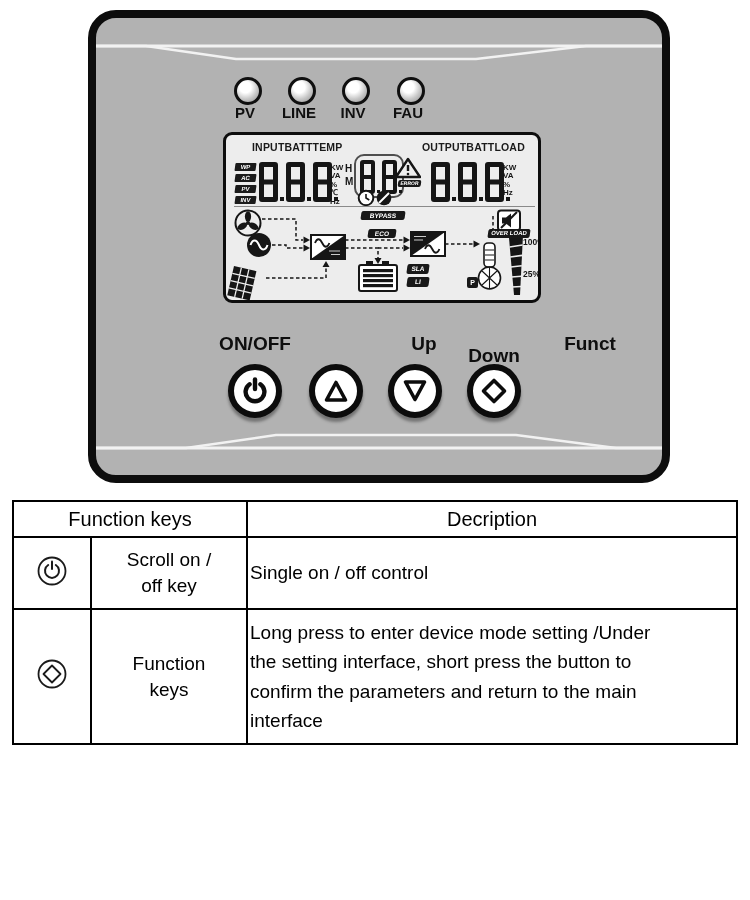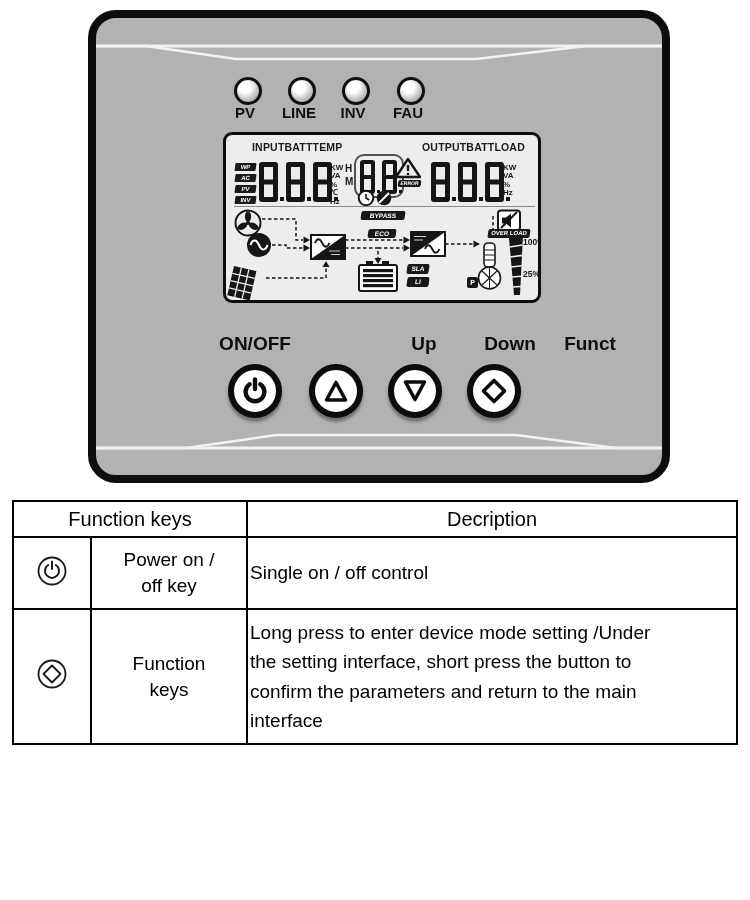--- a/index.html
+++ b/index.html
@@ -259,21 +259,21 @@
         <div class="lcd-badge" style="left:181px; top:129px; width:22px; height:10px; font-size:6.5px; line-height:10px;">SLA</div>
         <div class="lcd-badge" style="left:181px; top:142px; width:22px; height:10px; font-size:6.5px; line-height:10px;">LI</div>
         <div class="lcd-text" style="left:126px; top:165px; width:52px; font-size:10px; letter-spacing:0.5px;">CHARGING</div>
         <div class="lcd-text" style="left:297px; top:102px; width:22px; font-size:8.5px; text-align:left;">100%</div>
         <div class="lcd-text" style="left:297px; top:134px; width:22px; font-size:8.5px; text-align:left;">25%</div>
         <div class="p-badge">P</div>
       </div>
 
       <div class="btn-label" style="left:109px;">ON/OFF</div>
       <div class="btn-label" style="left:278px;">Up</div>
-      <div class="btn-label" style="left:364px;">Down</div>
+      <div class="btn-label" style="left:348px;margin-top:12px;">Down</div>
       <div class="btn-label" style="left:444px;">Funct</div>
 
       <button class="panel-btn" style="left:132px;">
         <svg width="30" height="30" viewBox="0 0 30 30">
           <path d="M9.6,8.2 a9.4,9.4 0 1 0 10.8,0" fill="none" stroke="#0c0c0c" stroke-width="4.4" stroke-linecap="round"></path>
           <path d="M15,3.5 V13" stroke="#0c0c0c" stroke-width="4.4" stroke-linecap="round"></path>
         </svg>
       </button>
       <button class="panel-btn" style="left:213px;">
         <svg width="30" height="30" viewBox="0 0 30 30">
@@ -307,21 +307,21 @@
     </thead>
     <tbody>
       <tr class="row-1">
         <td class="cell-icon">
           <svg width="36" height="36" viewBox="0 0 36 36">
             <circle cx="18" cy="18" r="13.5" fill="none" stroke="#1a1a1a" stroke-width="1.8"></circle>
             <path d="M14.2,12 a7,7 0 1 0 7.6,0" fill="none" stroke="#1a1a1a" stroke-width="2" stroke-linecap="round"></path>
             <path d="M18,8.5 V16" stroke="#1a1a1a" stroke-width="2" stroke-linecap="round"></path>
           </svg>
         </td>
-        <td class="cell-key">Power on /
+        <td class="cell-key">Scroll on /
 off key</td>
         <td class="cell-desc">Single on / off control</td>
       </tr>
       <tr class="row-4">
         <td class="cell-icon">
           <svg width="36" height="36" viewBox="0 0 36 36">
             <circle cx="18" cy="18" r="13.5" fill="none" stroke="#1a1a1a" stroke-width="1.8"></circle>
             <polygon points="18,9.5 26.5,18 18,26.5 9.5,18" fill="none" stroke="#1a1a1a" stroke-width="1.8" stroke-linejoin="round"></polygon>
           </svg>
         </td>

